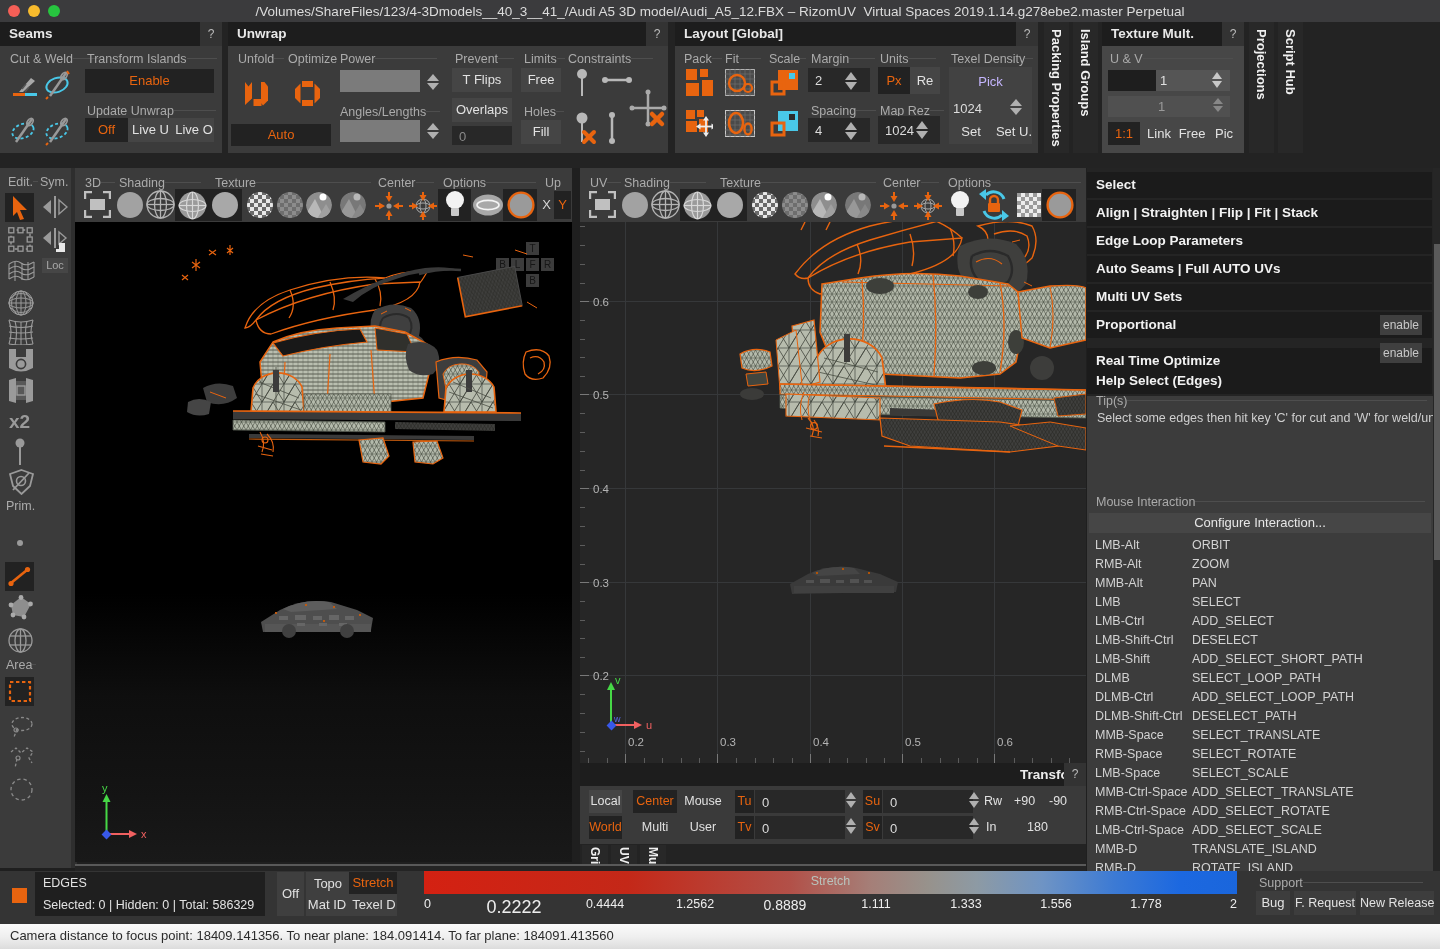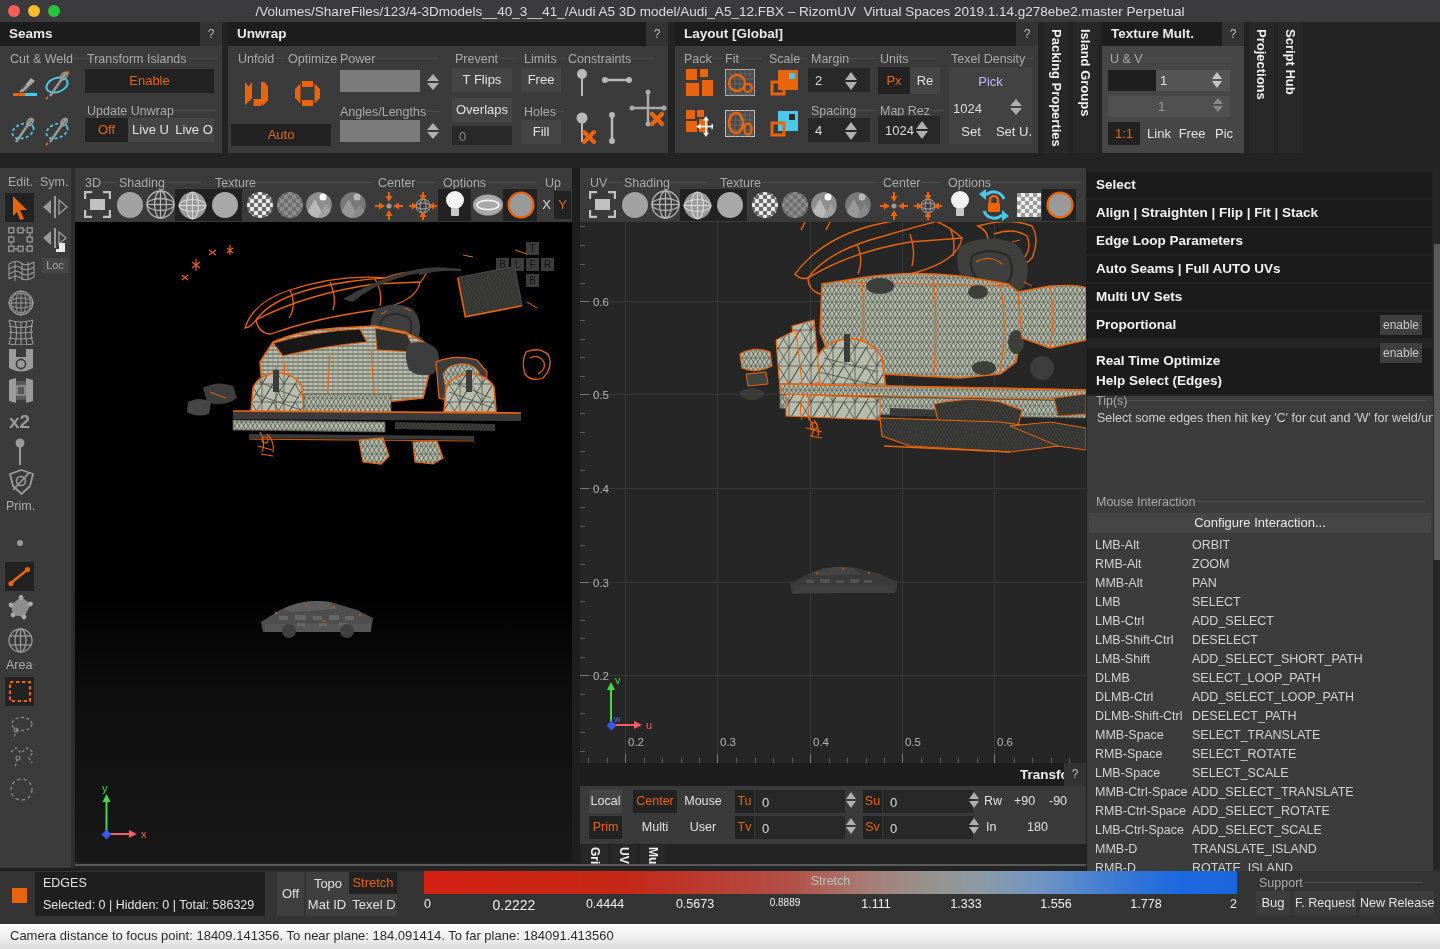--- a/index.html
+++ b/index.html
@@ -1048,21 +1048,21 @@
       <div class="arr" style="left:266px;top:38px;border-left:5.5px solid transparent;border-right:5.5px solid transparent;border-top:7px solid #b0b0b0;"></div>
       <div class="btn dark" style="left:283px;top:27px;width:19px;height:23px;line-height:23px;font-size:12.5px;">Su</div>
       <div class="spin" style="left:303px;top:27px;width:90px;height:23px;">
           <span class="v">0</span>
         </div>
       <div class="arr" style="left:389px;top:29px;border-left:5.5px solid transparent;border-right:5.5px solid transparent;border-bottom:7px solid #b0b0b0;"></div>
       <div class="arr" style="left:389px;top:38px;border-left:5.5px solid transparent;border-right:5.5px solid transparent;border-top:7px solid #b0b0b0;"></div>
       <div class="abs" style="left:404px;top:27px;height:23px;line-height:23px;color:#e0e0e0;font-size:12.5px;">Rw</div>
       <div class="abs" style="left:434px;top:27px;height:23px;line-height:23px;color:#e0e0e0;font-size:12.5px;">+90</div>
       <div class="abs" style="left:469px;top:27px;height:23px;line-height:23px;color:#e0e0e0;font-size:12.5px;">-90</div>
-      <div class="btn dark" style="left:9px;top:53px;width:33px;height:23px;line-height:23px;font-size:12.5px;">Prim</div>
+      <div class="btn dark" style="left:9px;top:53px;width:33px;height:23px;line-height:23px;font-size:12.5px;">World</div>
       <div class="abs" style="left:53px;top:53px;width:44px;height:23px;line-height:23px;text-align:center;color:#e0e0e0;font-size:12.5px;">Multi</div>
       <div class="abs" style="left:104px;top:53px;width:38px;height:23px;line-height:23px;text-align:center;color:#e0e0e0;font-size:12.5px;">User</div>
       <div class="btn dark" style="left:155px;top:53px;width:19px;height:23px;line-height:23px;font-size:12.5px;">Tv</div>
       <div class="spin" style="left:175px;top:53px;width:90px;height:23px;">
           <span class="v">0</span>
         </div>
       <div class="arr" style="left:266px;top:55px;border-left:5.5px solid transparent;border-right:5.5px solid transparent;border-bottom:7px solid #b0b0b0;"></div>
       <div class="arr" style="left:266px;top:64px;border-left:5.5px solid transparent;border-right:5.5px solid transparent;border-top:7px solid #b0b0b0;"></div>
       <div class="btn dark" style="left:283px;top:53px;width:19px;height:23px;line-height:23px;font-size:12.5px;text-align:center;">Sv</div>
       <div class="spin" style="left:303px;top:53px;width:90px;height:23px;">
@@ -1179,24 +1179,24 @@
     <div class="abs" style="left:277px;top:1px;width:27px;height:44px;line-height:44px;text-align:center;color:#e0e0e0;font-size:13px;background:#3f3f3f;">Off</div>
     <div class="abs" style="left:306px;top:1px;width:91px;height:44px;background:#3f3f3f;"></div>
     <div class="abs" style="left:306px;top:2px;width:44px;height:21px;line-height:21px;text-align:center;color:#e0e0e0;font-size:13px;">Topo</div>
     <div class="abs" style="left:349px;top:1px;width:48px;height:22px;line-height:22px;text-align:center;color:#e8640f;font-size:13px;background:#222;">Stretch</div>
     <div class="abs" style="left:303px;top:23px;width:48px;height:21px;line-height:21px;text-align:center;color:#e0e0e0;font-size:13px;">Mat ID</div>
     <div class="abs" style="left:349px;top:23px;width:50px;height:21px;line-height:21px;text-align:center;color:#e0e0e0;font-size:13px;">Texel D</div>
     <div class="abs" style="left:424px;top:0;width:813px;height:23px;background:linear-gradient(to right,#d42112 0%,#c42818 25%,#b25048 45%,#a57f78 55%,#97928c 62%,#8d9aa4 68%,#6f94c4 76%,#3c7ad4 85%,#1c68e0 93%,#1a66dc 100%);">
       <div class="abs" style="left:0;top:0;width:813px;text-align:center;line-height:20px;color:#b9c4bd;font-size:12.5px;">Stretch</div>
     </div>
     <div class="abs" style="left:424px;top:26px;color:#eee;font-size:12.5px;">0</div>
-    <div class="abs" style="left:484px;top:26px;width:60px;text-align:center;color:#eee;font-size:14px;">0.2222</div>
+    <div class="abs" style="left:484px;top:26px;width:60px;text-align:center;color:#eee;font-size:18px;">0.2222</div>
     <div class="abs" style="left:575px;top:26px;width:60px;text-align:center;color:#eee;font-size:12.5px;">0.4444</div>
-    <div class="abs" style="left:665px;top:26px;width:60px;text-align:center;color:#eee;font-size:12.5px;">0.5673</div>
-    <div class="abs" style="left:755px;top:26px;width:60px;text-align:center;color:#eee;font-size:10px;">0.8889</div>
+    <div class="abs" style="left:665px;top:26px;width:60px;text-align:center;color:#eee;font-size:12.5px;">1.2562</div>
+    <div class="abs" style="left:755px;top:26px;width:60px;text-align:center;color:#eee;font-size:14px;">0.8889</div>
     <div class="abs" style="left:846px;top:26px;width:60px;text-align:center;color:#eee;font-size:12.5px;">1.111</div>
     <div class="abs" style="left:936px;top:26px;width:60px;text-align:center;color:#eee;font-size:12.5px;">1.333</div>
     <div class="abs" style="left:1026px;top:26px;width:60px;text-align:center;color:#eee;font-size:12.5px;">1.556</div>
     <div class="abs" style="left:1116px;top:26px;width:60px;text-align:center;color:#eee;font-size:12.5px;">1.778</div>
     <div class="abs" style="left:1230px;top:26px;color:#eee;font-size:12.5px;">2</div>
     <div class="glabel" style="left:1259px;top:5px;">Support<span class="ln" style="width:120px;"></span></div>
     <div class="btn" style="left:1256px;top:20px;width:34px;height:24px;line-height:24px;background:#3d3d3d;white-space:nowrap;">Bug</div>
     <div class="btn" style="left:1294px;top:20px;width:62px;height:24px;line-height:24px;background:#3d3d3d;white-space:nowrap;font-size:12.5px;">F. Request</div>
     <div class="btn" style="left:1360px;top:20px;width:74px;height:24px;line-height:24px;background:#3d3d3d;white-space:nowrap;font-size:12.5px;">New Release</div>
   </div>

